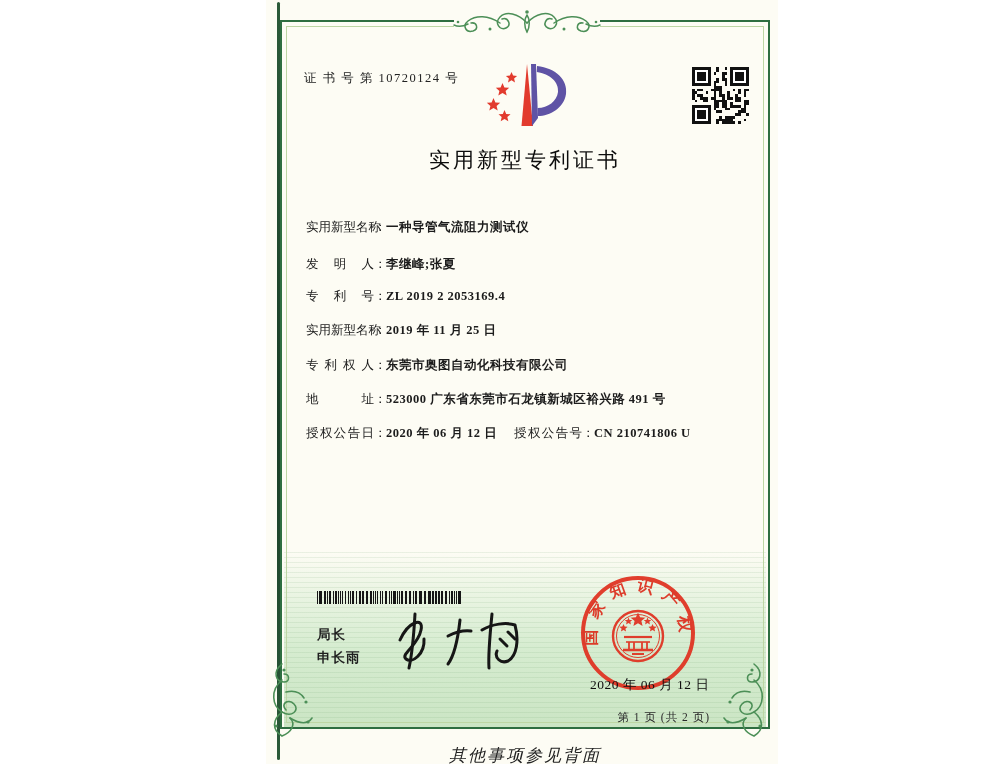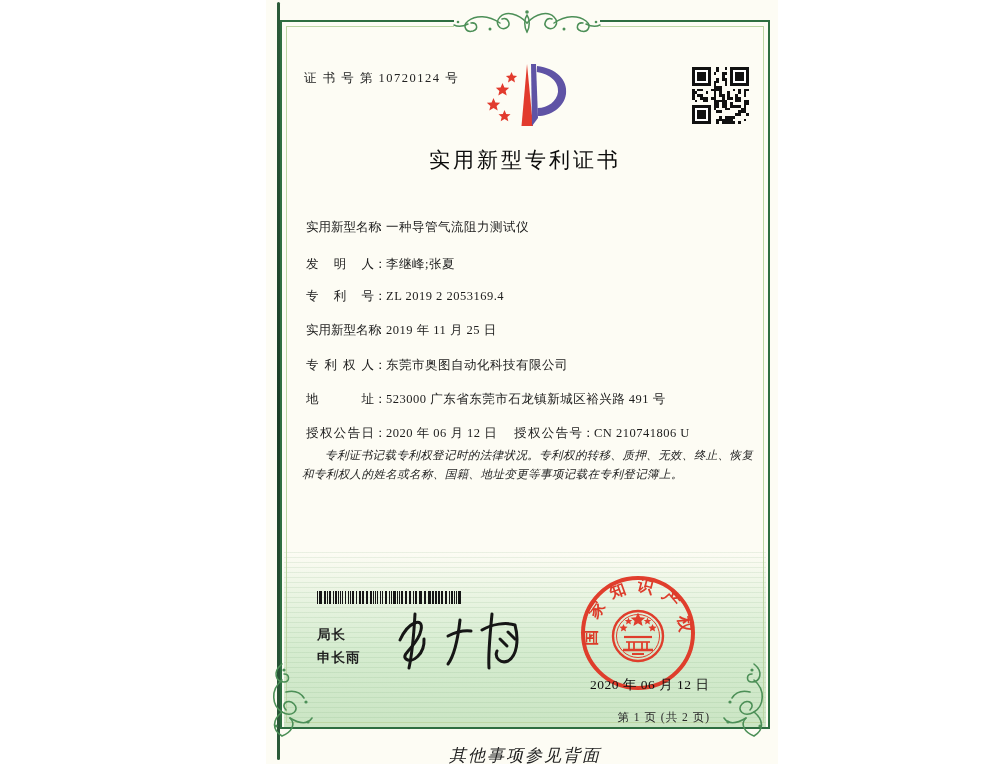--- a/index.html
+++ b/index.html
@@ -24,21 +24,21 @@
     background:linear-gradient(180deg,rgba(214,236,208,0) 0%,rgba(214,236,208,.45) 22%,#d6ecd0 55%,#cbe5c4 100%);}
   .wash::after{content:"";position:absolute;inset:0;
     background:repeating-linear-gradient(0deg,rgba(255,255,255,0) 0 4px,rgba(100,155,100,.12) 4px 5px);}
   .cert-no{left:304px;top:70px;font-size:12.5px;letter-spacing:1.5px;color:#222;}
   .title{left:280px;top:146px;width:490px;text-align:center;
     font-size:21px;letter-spacing:3px;color:#0d0d0d;}
   
   .frow{left:306px;height:17px;font-size:12.5px;white-space:nowrap;color:#1c1c1c;}
   .flabel{display:inline-block;width:68px;text-align:justify;text-align-last:justify;vertical-align:top;}
   .fcolon{display:inline-block;width:12px;}
-  .fvalue{letter-spacing:.5px;}
+  .fvalue{letter-spacing:.5px;font-weight:bold;}
   .pair2{position:absolute;left:208px;top:0;white-space:nowrap;}
   
   .paras{left:302px;top:446px;width:460px;font-size:11.5px;line-height:18.5px;
     font-style:italic;color:#242424;}
   .paras p{margin:0 0 2px 0;text-indent:2em;letter-spacing:.4px;}
   .bureau{left:317px;font-family:"Liberation Sans","DejaVu Sans",sans-serif;
     font-weight:600;font-size:13.5px;color:#1f1f1f;letter-spacing:1px;}
   .seal-date{left:590px;top:676px;font-size:13.5px;letter-spacing:.5px;color:#101010;}
   .page-info{left:280px;top:710px;width:430px;text-align:right;font-size:11.5px;letter-spacing:1px;color:#2a2a2a;}
   .back-note{left:280px;top:744px;width:490px;text-align:center;font-size:17px;
@@ -281,21 +281,20 @@
   <span class="flabel">地址</span><span class="fcolon">：</span><span class="fvalue">523000 广东省东莞市石龙镇新城区裕兴路 491 号</span>
 </div>
 <div class="abs frow" style="top:425px;width:460px;">
   <span class="flabel">授权公告日</span><span class="fcolon">：</span><span class="fvalue">2020 年 06 月 12 日</span>
   <span class="pair2">
     <span class="flabel">授权公告号</span><span class="fcolon">：</span><span class="fvalue">CN 210741806 U</span>
   </span>
 </div>
 
 <div class="abs paras">
-  <p>专利证书记载专利权登记时的法律状况。专利权的转移、质押、无效、终止、恢复和专利权人的姓名或名称、国籍、地址变更等事项记载在专利登记簿上。</p>
 </div>
 
 <div class="abs" style="left:317px;top:591px;">
   <svg id="bc-svg" width="146" height="13" viewBox="0 0 146 13">
       <rect x="0" y="0" width="1" height="13" fill="#161616"></rect>
       <rect x="2" y="0" width="3" height="13" fill="#161616"></rect>
       <rect x="7" y="0" width="2" height="13" fill="#161616"></rect>
       <rect x="10" y="0" width="1" height="13" fill="#161616"></rect>
       <rect x="12" y="0" width="2" height="13" fill="#161616"></rect>
       <rect x="16" y="0" width="1" height="13" fill="#161616"></rect>

